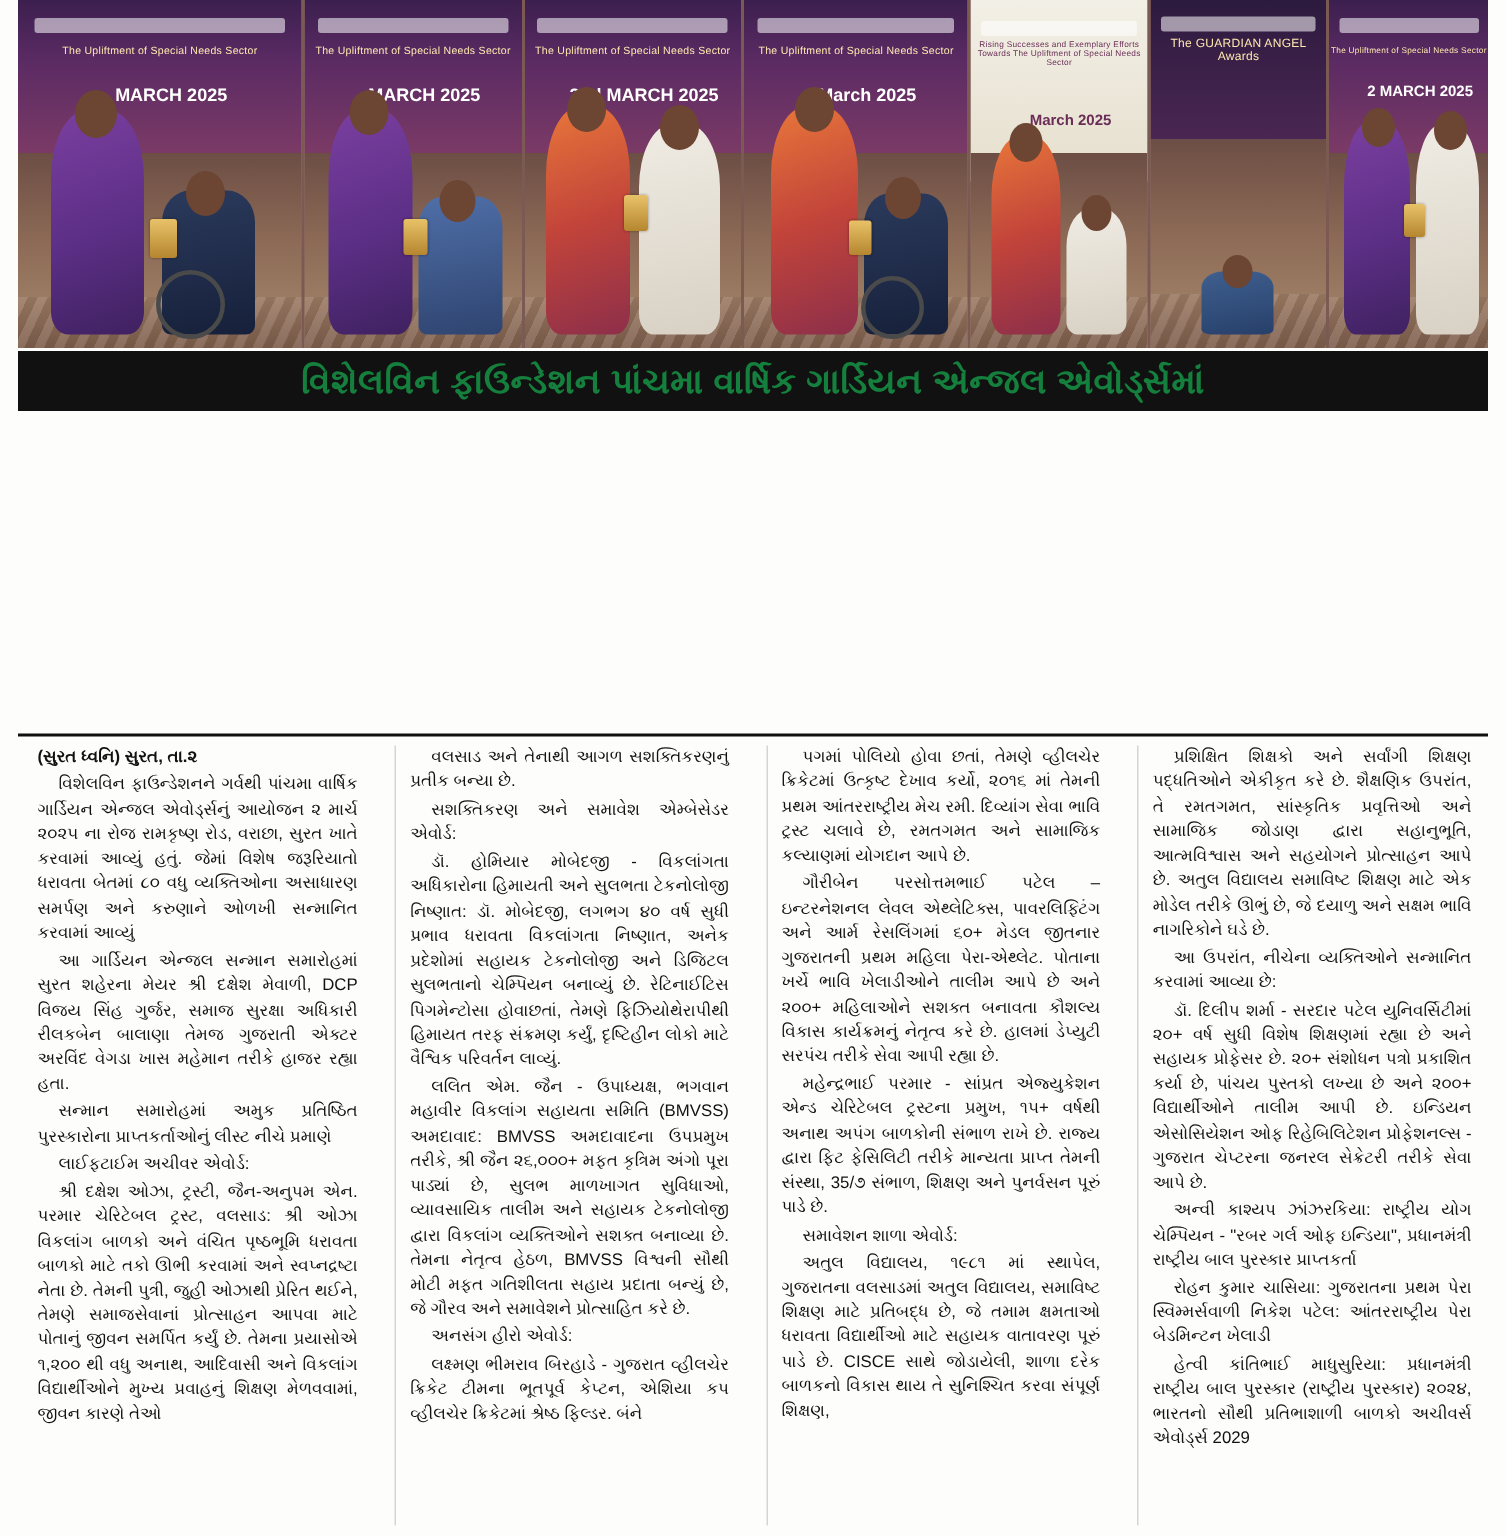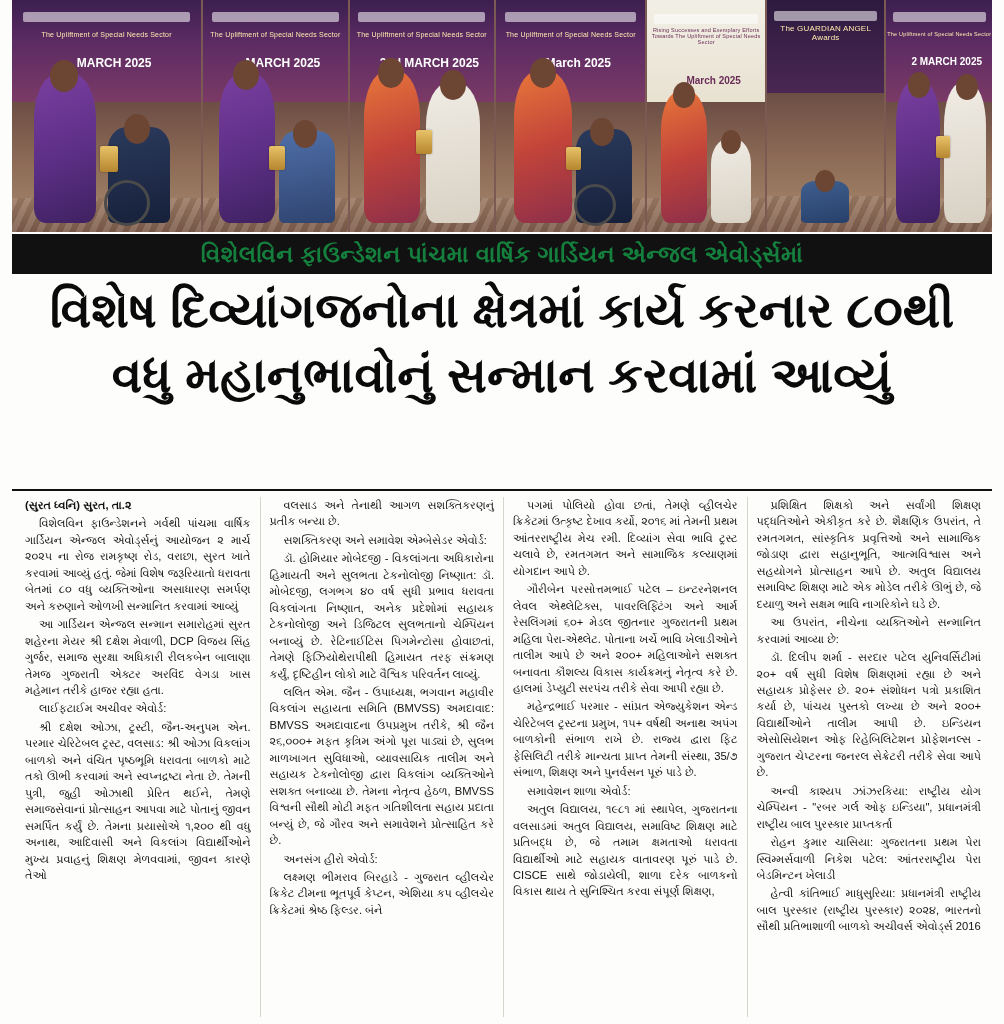--- a/index.html
+++ b/index.html
@@ -151,21 +151,21 @@
     height: 2px; background: #111;
   }
   #rule-top { top: 489px; }
 
   
   .columns {
     position: absolute;
     top: 497px; left: 16px;
     width: 974px; height: 520px;
     display: flex;
-    gap: 0px;
+    gap: 16px;
   }
   .col {
     width: 25%;
     padding: 0 9px;
     font-size: 11.2px;
     line-height: 1.47;
     color: #111;
     text-align: justify;
     font-family: "Liberation Sans", sans-serif;
     position: relative;
@@ -282,33 +282,30 @@
       <div class="person white" style="left:58px;width:42px;height:140px;"></div>
       <div class="head" style="left:70px;bottom:132px;width:22px;height:26px;"></div>
       <div class="trophy" style="left:50px;bottom:74px;width:14px;height:22px;"></div>
     </div>
   </div>
 
   <div class="kicker-bar">
     <div class="kicker">વિશેલવિન ફાઉન્ડેશન પાંચમા વાર્ષિક ગાર્ડિયન એન્જલ એવોર્ડ્સમાં</div>
   </div>
 
-  <div class="headline">
-    <div>વિશેષ દિવ્યાંગજનોના ક્ષેત્રમાં કાર્ય કરનાર ૮૦થી</div>
-    <div>વધુ મહાનુભાવોનું સન્માન કરવામાં આવ્યું</div>
-  </div>
 
   <div class="rule" id="rule-top"></div>
 
   <div class="columns">
 
     <div class="col">
       <p class="noindent dateline">(સુરત ધ્વનિ) સુરત, તા.૨</p>
       <p>વિશેલવિન ફાઉન્ડેશનને ગર્વથી પાંચમા વાર્ષિક ગાર્ડિયન એન્જલ એવોર્ડ્સનું આયોજન ૨ માર્ચ ૨૦૨૫ ના રોજ રામકૃષ્ણ રોડ, વરાછા, સુરત ખાતે કરવામાં આવ્યું હતું. જેમાં વિશેષ જરૂરિયાતો ધરાવતા બેતમાં ૮૦ વધુ વ્યક્તિઓના અસાધારણ સમર્પણ અને કરુણાને ઓળખી સન્માનિત કરવામાં આવ્યું</p>
       <p>આ ગાર્ડિયન એન્જલ સન્માન સમારોહમાં સુરત શહેરના મેયર શ્રી દક્ષેશ મેવાળી, DCP વિજય સિંહ ગુર્જર, સમાજ સુરક્ષા અધિકારી રીલકબેન બાલાણા તેમજ ગુજરાતી એક્ટર અરવિંદ વેગડા ખાસ મહેમાન તરીકે હાજર રહ્યા હતા.</p>
+      <p>સન્માન સમારોહમાં અમુક પ્રતિષ્ઠિત પુરસ્કારોના પ્રાપ્તકર્તાઓનું લીસ્ટ નીચે પ્રમાણે</p>
       <p>લાઈફટાઈમ અચીવર એવોર્ડ:</p>
       <p>શ્રી દક્ષેશ ઓઝા, ટ્રસ્ટી, જૈન-અનુપમ એન. પરમાર ચેરિટેબલ ટ્રસ્ટ, વલસાડ: શ્રી ઓઝા વિકલાંગ બાળકો અને વંચિત પૃષ્ઠભૂમિ ધરાવતા બાળકો માટે તકો ઊભી કરવામાં અને સ્વપ્નદ્રષ્ટા નેતા છે. તેમની પુત્રી, જુહી ઓઝાથી પ્રેરિત થઈને, તેમણે સમાજસેવાનાં પ્રોત્સાહન આપવા માટે પોતાનું જીવન સમર્પિત કર્યું છે. તેમના પ્રયાસોએ ૧,૨૦૦ થી વધુ અનાથ, આદિવાસી અને વિકલાંગ વિદ્યાર્થીઓને મુખ્ય પ્રવાહનું શિક્ષણ મેળવવામાં, જીવન કારણે તેઓ</p>
     </div>
 
     <div class="col">
       <p>વલસાડ અને તેનાથી આગળ સશક્તિકરણનું પ્રતીક બન્યા છે.</p>
       <p>સશક્તિકરણ અને સમાવેશ એમ્બેસેડર એવોર્ડ:</p>
       <p>ડૉ. હોમિયાર મોબેદજી - વિકલાંગતા અધિકારોના હિમાયતી અને સુલભતા ટેકનોલોજી નિષ્ણાત: ડૉ. મોબેદજી, લગભગ ૪૦ વર્ષ સુધી પ્રભાવ ધરાવતા વિકલાંગતા નિષ્ણાત, અનેક પ્રદેશોમાં સહાયક ટેકનોલોજી અને ડિજિટલ સુલભતાનો ચેમ્પિયન બનાવ્યું છે. રેટિનાઈટિસ પિગમેન્ટોસા હોવાછતાં, તેમણે ફિઝિયોથેરાપીથી હિમાયત તરફ સંક્રમણ કર્યું, દૃષ્ટિહીન લોકો માટે વૈશ્વિક પરિવર્તન લાવ્યું.</p>
       <p>લલિત એમ. જૈન - ઉપાધ્યક્ષ, ભગવાન મહાવીર વિકલાંગ સહાયતા સમિતિ (BMVSS) અમદાવાદ: BMVSS અમદાવાદના ઉપપ્રમુખ તરીકે, શ્રી જૈન ૨૬,૦૦૦+ મફત કૃત્રિમ અંગો પૂરા પાડ્યાં છે, સુલભ માળખાગત સુવિધાઓ, વ્યાવસાયિક તાલીમ અને સહાયક ટેકનોલોજી દ્વારા વિકલાંગ વ્યક્તિઓને સશક્ત બનાવ્યા છે. તેમના નેતૃત્વ હેઠળ, BMVSS વિશ્વની સૌથી મોટી મફત ગતિશીલતા સહાય પ્રદાતા બન્યું છે, જે ગૌરવ અને સમાવેશને પ્રોત્સાહિત કરે છે.</p>
       <p>અનસંગ હીરો એવોર્ડ:</p>
@@ -322,17 +319,17 @@
       <p>સમાવેશન શાળા એવોર્ડ:</p>
       <p>અતુલ વિદ્યાલય, ૧૯૮૧ માં સ્થાપેલ, ગુજરાતના વલસાડમાં અતુલ વિદ્યાલય, સમાવિષ્ટ શિક્ષણ માટે પ્રતિબદ્ધ છે, જે તમામ ક્ષમતાઓ ધરાવતા વિદ્યાર્થીઓ માટે સહાયક વાતાવરણ પૂરું પાડે છે. CISCE સાથે જોડાયેલી, શાળા દરેક બાળકનો વિકાસ થાય તે સુનિશ્ચિત કરવા સંપૂર્ણ શિક્ષણ,</p>
     </div>
 
     <div class="col">
       <p>પ્રશિક્ષિત શિક્ષકો અને સર્વાંગી શિક્ષણ પદ્ધતિઓને એકીકૃત કરે છે. શૈક્ષણિક ઉપરાંત, તે રમતગમત, સાંસ્કૃતિક પ્રવૃત્તિઓ અને સામાજિક જોડાણ દ્વારા સહાનુભૂતિ, આત્મવિશ્વાસ અને સહયોગને પ્રોત્સાહન આપે છે. અતુલ વિદ્યાલય સમાવિષ્ટ શિક્ષણ માટે એક મોડેલ તરીકે ઊભું છે, જે દયાળુ અને સક્ષમ ભાવિ નાગરિકોને ઘડે છે.</p>
       <p>આ ઉપરાંત, નીચેના વ્યક્તિઓને સન્માનિત કરવામાં આવ્યા છે:</p>
       <p>ડૉ. દિલીપ શર્મા - સરદાર પટેલ યુનિવર્સિટીમાં ૨૦+ વર્ષ સુધી વિશેષ શિક્ષણમાં રહ્યા છે અને સહાયક પ્રોફેસર છે. ૨૦+ સંશોધન પત્રો પ્રકાશિત કર્યા છે, પાંચય પુસ્તકો લખ્યા છે અને ૨૦૦+ વિદ્યાર્થીઓને તાલીમ આપી છે. ઇન્ડિયન એસોસિયેશન ઓફ રિહેબિલિટેશન પ્રોફેશનલ્સ - ગુજરાત ચેપ્ટરના જનરલ સેક્રેટરી તરીકે સેવા આપે છે.</p>
       <p>અન્વી કાશ્યપ ઝાંઝરકિયા: રાષ્ટ્રીય યોગ ચેમ્પિયન - "રબર ગર્લ ઓફ ઇન્ડિયા", પ્રધાનમંત્રી રાષ્ટ્રીય બાલ પુરસ્કાર પ્રાપ્તકર્તા</p>
       <p>રોહન કુમાર ચાસિયા: ગુજરાતના પ્રથમ પેરા સ્વિમ્મર્સવાળી નિકેશ પટેલ: આંતરરાષ્ટ્રીય પેરા બેડમિન્ટન ખેલાડી</p>
-      <p>હેત્વી કાંતિભાઈ માધુસુરિયા: પ્રધાનમંત્રી રાષ્ટ્રીય બાલ પુરસ્કાર (રાષ્ટ્રીય પુરસ્કાર) ૨૦૨૪, ભારતનો સૌથી પ્રતિભાશાળી બાળકો અચીવર્સ એવોર્ડ્સ 2016</p>
+      <p>હેત્વી કાંતિભાઈ માધુસુરિયા: પ્રધાનમંત્રી રાષ્ટ્રીય બાલ પુરસ્કાર (રાષ્ટ્રીય પુરસ્કાર) ૨૦૨૪, ભારતનો સૌથી પ્રતિભાશાળી બાળકો અચીવર્સ એવોર્ડ્સ 2029</p>
     </div>
 
   </div>
 </div>
 
 </body></html>

